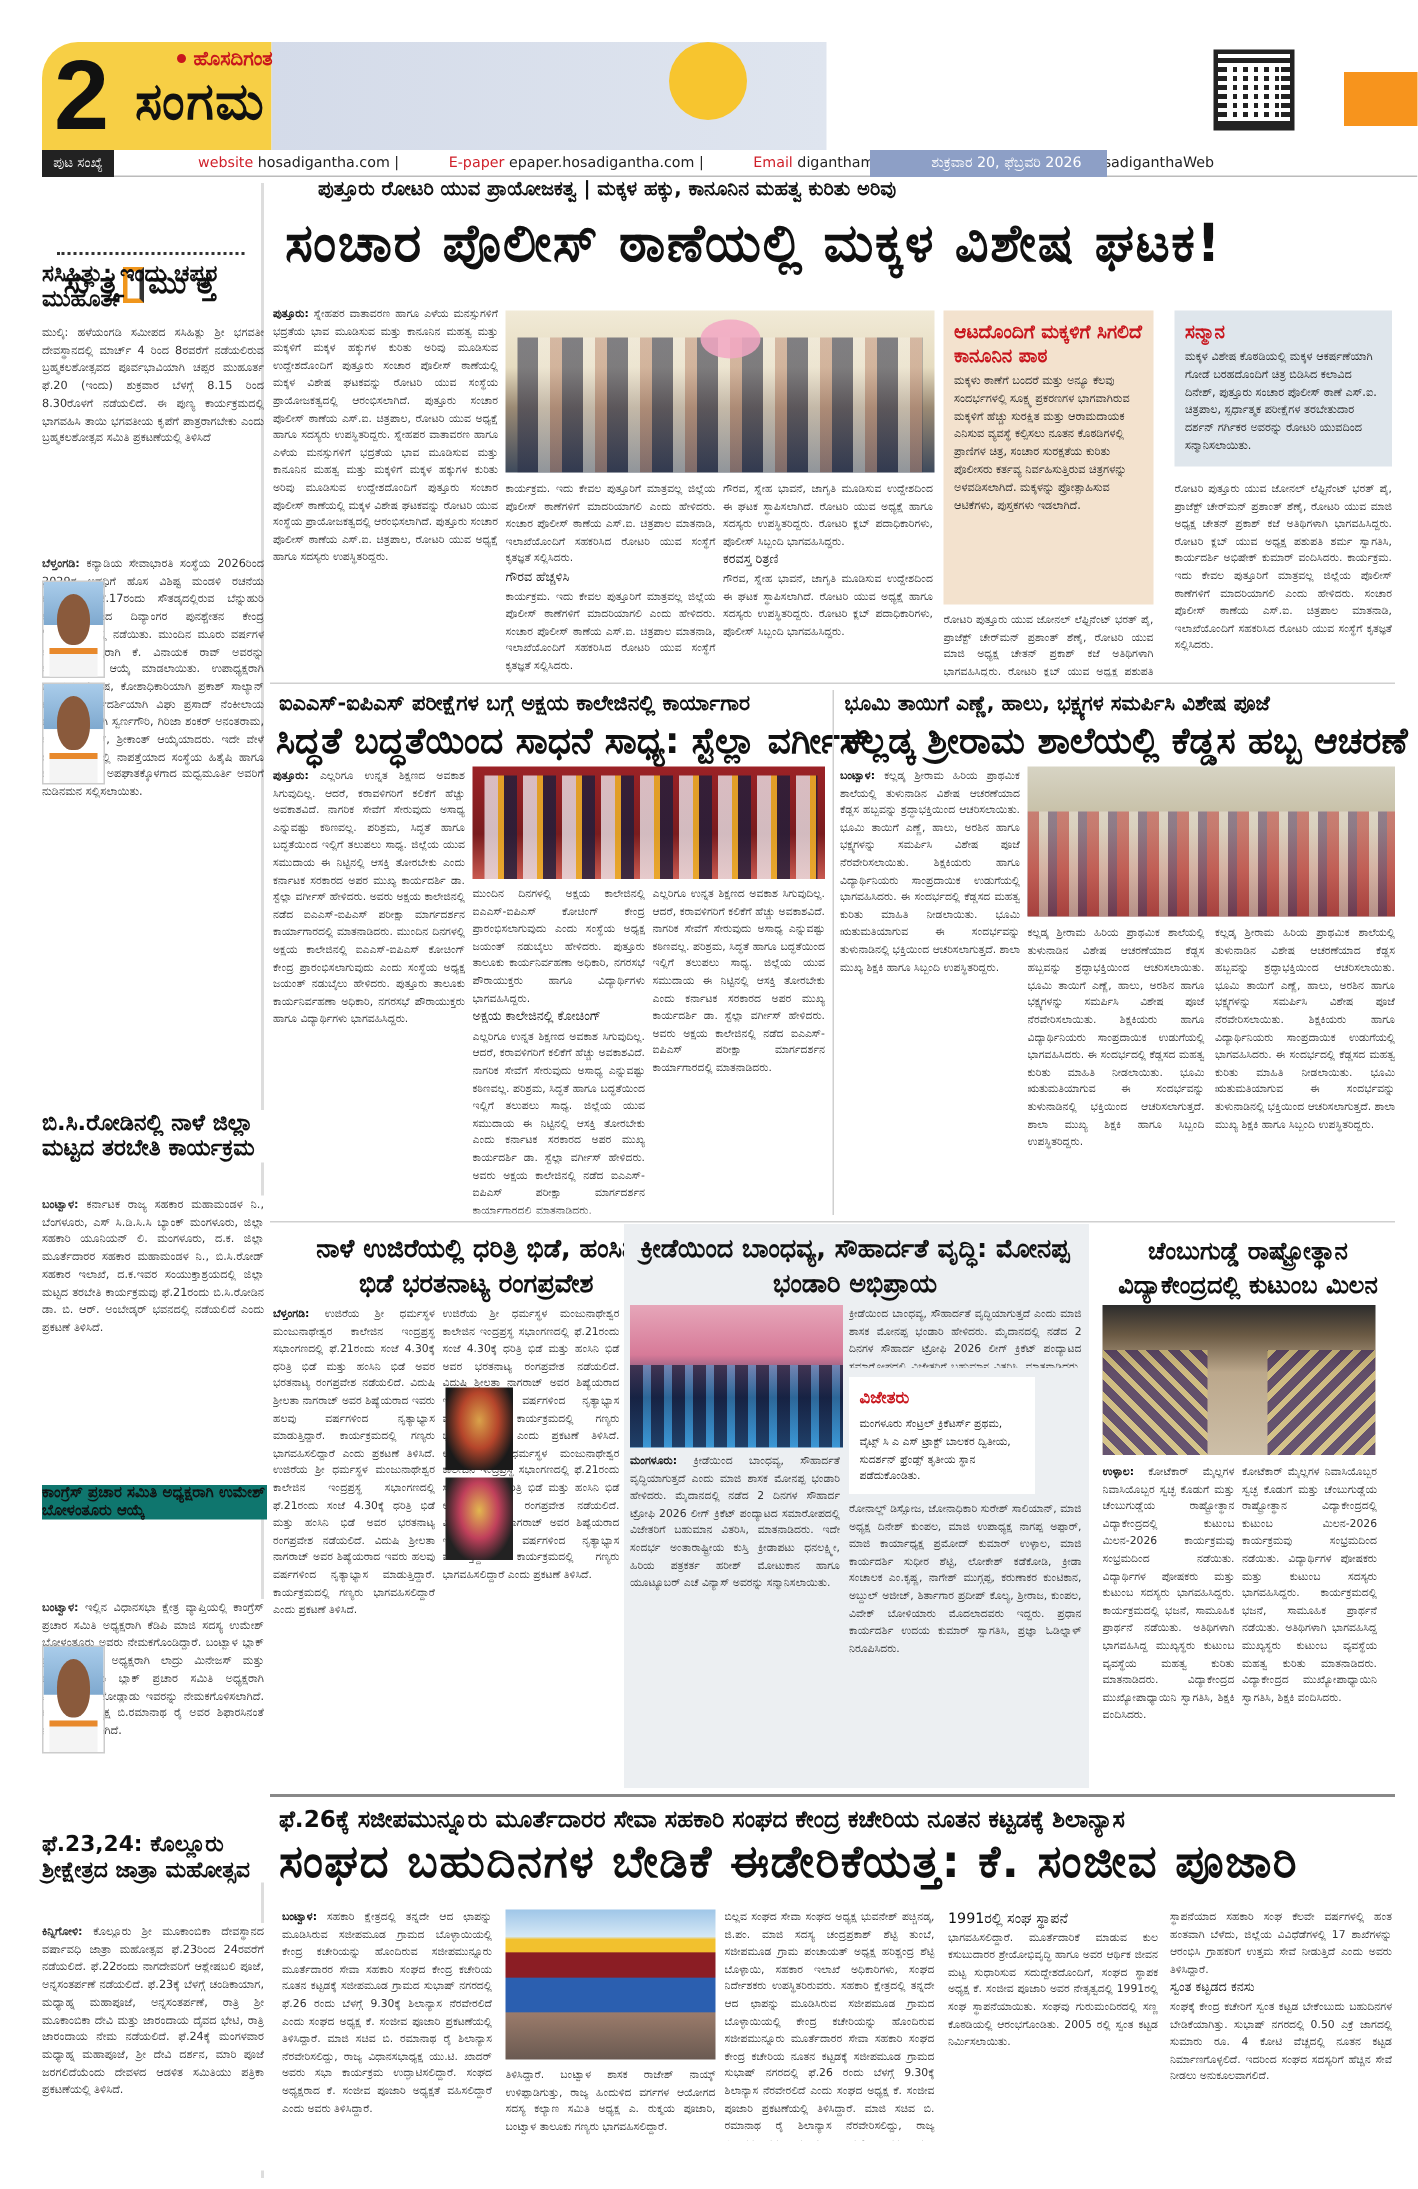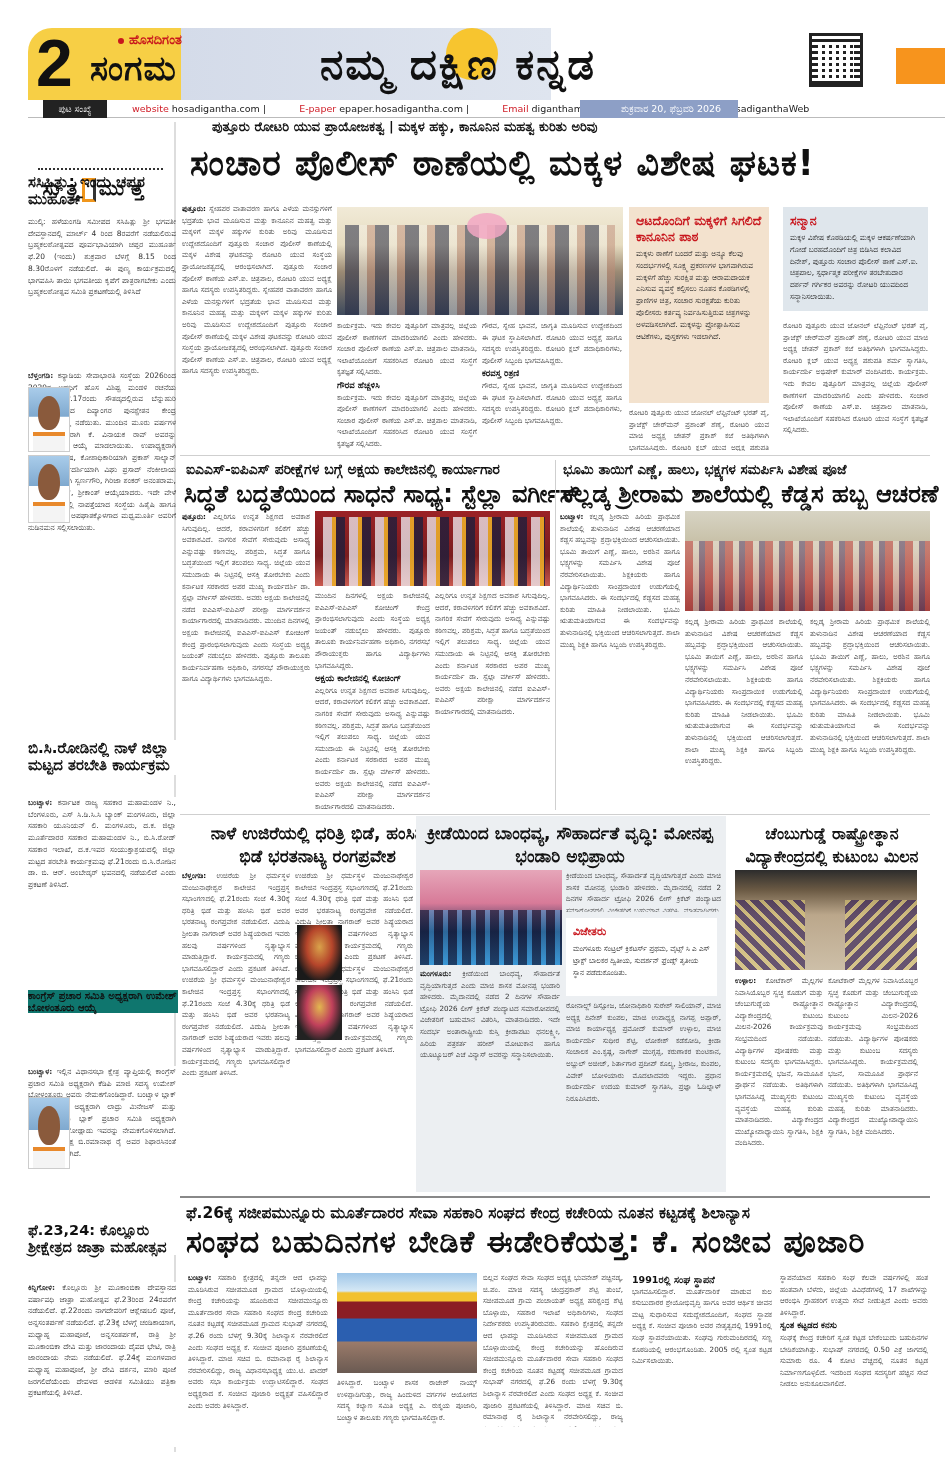--- a/index.html
+++ b/index.html
@@ -15,61 +15,60 @@
   .brand-top .dot { display: inline-block; width: 10px; height: 10px; border-radius: 50%; background: #c8161d; border: 2px solid #f7cf45; vertical-align: middle; margin-right: 3px; }
   .brand-name { position: absolute; left: 62px; top: 20px; font-size: 34px; font-weight: bold; color: #111; letter-spacing: 1px; }
   .section-title { position: absolute; left: 292px; top: 12px; font-family: "DejaVu Serif", serif; font-size: 42px; font-weight: bold; color: #111; letter-spacing: 2px; }
   .promo { position: absolute; left: 612px; top: 10px; width: 126px; text-align: right; font-size: 8.5px; line-height: 13px; font-family: "DejaVu Serif", serif; }
   .qr { position: absolute; left: 781px; top: 5px; width: 54px; height: 54px; background:
         repeating-linear-gradient(0deg,#222 0 3px,#fff 3px 6px), #fff; border: 3px solid #222; }
   .qr::before { content:""; position:absolute; inset:6px; background: repeating-linear-gradient(90deg,#fff 0 4px,transparent 4px 7px); }
   .orange-box { position: absolute; left: 868px; top: 20px; width: 50px; height: 36px; background: #f7941d; }
 
   .infobar { position: absolute; left: 28px; top: 100px; width: 917px; height: 18px; border-bottom: 1px solid #bbb; }
-  .infobar .pg { position: absolute; left: 0; top: 0; width: 64px; height: 18px; background: #222; color: #fff; font-size: 9px; line-height: 18px; text-align: center; margin-left: 15px; }
+  .infobar .pg { position: absolute; left: 0; top: 0; width: 48px; height: 18px; background: #222; color: #fff; font-size: 9px; line-height: 18px; text-align: center; }
   .infobar .links { position: absolute; left: 74px; top: 0; font-size: 9.5px; line-height: 18px; color: #222; white-space: nowrap; }
   .infobar .links .lab { color: #d0202a; margin-left: 30px; }
   .infobar .date { position: absolute; left: 552px; top: 0; width: 158px; height: 18px; background: #8d9fc6; color: #fff; font-size: 9.5px; text-align: center; line-height: 18px; padding-left: 24px; }
 
   
   .leftcol { position: absolute; left: 28px; top: 122px; width: 148px; height: 1330px; border-right: 2px solid #ddd; }
   .sm-logo { position: absolute; left: 0; top: 6px; width: 130px; height: 36px; text-align: center; font-size: 20px; font-weight: bold; margin-top: 48px; }
   .sm-logo .door { display:inline-block; width:14px; height:24px; border:3px solid #f0961c; border-right-color:#333; vertical-align: middle; margin:0 3px; }
   .dotted { position: absolute; left: 10px; width: 125px; border-top: 2px dotted #333; }
   .lc-head { position: absolute; left: 0; width: 150px; font-weight: bold; color: #111; line-height: 1.15; }
   .lc-text { position: absolute; left: 0; width: 148px; font-size: 7.5px; line-height: 11.7px; color: #333; text-align: justify; }
   .portrait { position: absolute; background: linear-gradient(180deg,#a9ccea 0%,#7fa9cf 45%,#fff 46%); border: 1px solid #ccc; overflow: hidden; }
   .portrait::before { content:""; position:absolute; left:22%; top:12%; width:56%; height:55%; border-radius:50% 50% 45% 45%; background:#8a5a3c; }
   .portrait::after { content:""; position:absolute; left:10%; top:70%; width:80%; height:30%; background:#f4f4f4; border-top:4px solid #e8892c; }
 
   
   .kicker { position: absolute; font-weight: bold; color: #111; white-space: nowrap; }
   .headline { position: absolute; font-weight: bold; color: #111; white-space: nowrap; }
   .body { position: absolute; font-size: 7.2px; line-height: 11.6px; color: #333; text-align: justify; overflow: hidden; }
   .body .lead { font-weight: bold; color: #111; }
-  .subhead { font-weight: bold; color: #111; font-size: 8.5px; display:block; margin-top:2px; }
+  .subhead { font-weight: normal; color: #111; font-size: 8.5px; display:block; margin-top:2px; }
   .photo { position: absolute; overflow: hidden; }
   .vline { position: absolute; width: 1px; background: #cfcfcf; }
   .hline { position: absolute; height: 1px; background: #cfcfcf; }
   .box { position: absolute; padding: 6px 7px; }
   .box .bhead { font-weight: bold; color: #c8161d; font-size: 12.5px; line-height: 16px; }
   .box .btext { font-size: 7.5px; line-height: 11.8px; color: #222; margin-top: 3px; }
   .greyband { position: absolute; background: #eceff2; }
 </style>
 </head>
 <body>
 
 <div class="masthead">
   <div class="mast-yellow"></div>
   <div class="mast-blue"></div>
   <div class="mast-sun"></div>
   <div class="page-num">2</div>
   <div class="brand-top"><span class="dot"></span><span>ಹೊಸದಿಗಂತ</span></div>
   <div class="brand-name">ಸಂಗಮ</div>
-  <div class="section-title">ನಮ್ಮ ದಕ್ಷಿಣ ಕನ್ನಡ</div>
   <div class="qr"></div>
   <div class="orange-box"></div>
 </div>
 
 <div class="infobar">
   <div class="pg">ಪುಟ ಸಂಖ್ಯೆ</div>
   <div class="links">
     <span class="lab">website</span>
     <span>hosadigantha.com</span>
     <span>|</span>
@@ -168,21 +167,21 @@
 <div class="body" style="left:295px;top:870px;width:118px;height:322px"><span>ಉಜಿರೆಯ ಶ್ರೀ ಧರ್ಮಸ್ಥಳ ಮಂಜುನಾಥೇಶ್ವರ ಕಾಲೇಜಿನ ಇಂದ್ರಪ್ರಸ್ಥ ಸಭಾಂಗಣದಲ್ಲಿ ಫೆ.21ರಂದು ಸಂಜೆ 4.30ಕ್ಕೆ ಧರಿತ್ರಿ ಭಿಡೆ ಮತ್ತು ಹಂಸಿನಿ ಭಿಡೆ ಅವರ ಭರತನಾಟ್ಯ ರಂಗಪ್ರವೇಶ ನಡೆಯಲಿದೆ. ವಿದುಷಿ ಶ್ರೀಲತಾ ನಾಗರಾಜ್ ಅವರ ಶಿಷ್ಯೆಯರಾದ ಇವರು ಹಲವು ವರ್ಷಗಳಿಂದ ನೃತ್ಯಾಭ್ಯಾಸ ಮಾಡುತ್ತಿದ್ದಾರೆ. ಕಾರ್ಯಕ್ರಮದಲ್ಲಿ ಗಣ್ಯರು ಭಾಗವಹಿಸಲಿದ್ದಾರೆ ಎಂದು ಪ್ರಕಟಣೆ ತಿಳಿಸಿದೆ.</span> <span>ಉಜಿರೆಯ ಶ್ರೀ ಧರ್ಮಸ್ಥಳ ಮಂಜುನಾಥೇಶ್ವರ ಕಾಲೇಜಿನ ಇಂದ್ರಪ್ರಸ್ಥ ಸಭಾಂಗಣದಲ್ಲಿ ಫೆ.21ರಂದು ಸಂಜೆ 4.30ಕ್ಕೆ ಧರಿತ್ರಿ ಭಿಡೆ ಮತ್ತು ಹಂಸಿನಿ ಭಿಡೆ ಅವರ ಭರತನಾಟ್ಯ ರಂಗಪ್ರವೇಶ ನಡೆಯಲಿದೆ. ವಿದುಷಿ ಶ್ರೀಲತಾ ನಾಗರಾಜ್ ಅವರ ಶಿಷ್ಯೆಯರಾದ ಇವರು ಹಲವು ವರ್ಷಗಳಿಂದ ನೃತ್ಯಾಭ್ಯಾಸ ಮಾಡುತ್ತಿದ್ದಾರೆ. ಕಾರ್ಯಕ್ರಮದಲ್ಲಿ ಗಣ್ಯರು ಭಾಗವಹಿಸಲಿದ್ದಾರೆ ಎಂದು ಪ್ರಕಟಣೆ ತಿಳಿಸಿದೆ.</span></div>
 <div class="photo" style="left:297px;top:925px;width:45px;height:55px;background:radial-gradient(ellipse at 50% 40%,#d9a24a 0%,#b5452b 40%,#1a1a1a 75%)"></div>
 <div class="photo" style="left:297px;top:985px;width:45px;height:55px;background:radial-gradient(ellipse at 50% 40%,#e2b74f 0%,#c0405b 40%,#222 75%)"></div>
 
 <div class="greyband" style="left:416px;top:816px;width:310px;height:376px"></div>
 <div class="headline" style="left:420px;top:822px;width:300px;font-size:17px;white-space:normal;text-align:center;line-height:23px">ಕ್ರೀಡೆಯಿಂದ ಬಾಂಧವ್ಯ, ಸೌಹಾರ್ದತೆ ವೃದ್ಧಿ: ಮೋನಪ್ಪ ಭಂಡಾರಿ ಅಭಿಪ್ರಾಯ</div>
 <div class="photo" style="left:420px;top:870px;width:142px;height:95px;background:linear-gradient(180deg,#e6a6b9 0%,#d77a98 35%,#1d2d55 65%,#3a8fd0 100%)">
   <div style="position:absolute;left:0;top:40px;width:142px;height:55px;background:repeating-linear-gradient(90deg,rgba(20,30,60,.7) 0 9px,rgba(60,160,220,.5) 9px 14px)"></div>
 </div>
 <div class="body" style="left:566px;top:870px;width:155px;height:42px">ಕ್ರೀಡೆಯಿಂದ ಬಾಂಧವ್ಯ, ಸೌಹಾರ್ದತೆ ವೃದ್ಧಿಯಾಗುತ್ತದೆ ಎಂದು ಮಾಜಿ ಶಾಸಕ ಮೋನಪ್ಪ ಭಂಡಾರಿ ಹೇಳಿದರು. ಮೈದಾನದಲ್ಲಿ ನಡೆದ 2 ದಿನಗಳ ಸೌಹಾರ್ದ ಟ್ರೋಫಿ 2026 ಲೀಗ್ ಕ್ರಿಕೆಟ್ ಪಂದ್ಯಾಟದ ಸಮಾರೋಪದಲ್ಲಿ ವಿಜೇತರಿಗೆ ಬಹುಮಾನ ವಿತರಿಸಿ, ಮಾತನಾಡಿದರು. ಇದೇ ಸಂದರ್ಭ ಅಂತಾರಾಷ್ಟ್ರೀಯ ಕುಸ್ತಿ ಕ್ರೀಡಾಪಟು ಧನಲಕ್ಷ್ಮೀ, ಹಿರಿಯ ಪತ್ರಕರ್ತ ಹರೀಶ್ ಮೋಟುಕಾನ ಹಾಗೂ ಯೂಟ್ಯೂಬರ್ ಎಚೆ ವಿನ್ಯಾಸ್ ಅವರನ್ನು ಸನ್ಮಾನಿಸಲಾಯಿತು.</div>
-<div class="box" style="left:566px;top:918px;width:151px;height:78px;background:#fff">
+<div class="box" style="left:566px;top:918px;width:124px;height:78px;background:#fff">
   <div class="bhead" style="font-size:11px">ವಿಜೇತರು</div>
   <div class="btext" style="font-size:7.2px">ಮಂಗಳೂರು ಸೆಂಟ್ರಲ್ ಕ್ರಿಕೆಟರ್ಸ್ ಪ್ರಥಮ, ವೈಟ್ಸ್ ಸಿ ಎ ಎಸ್ ಟ್ರಾಕ್ಟ್ ಬಾಲಕರ ದ್ವಿತೀಯ, ಸುದರ್ಶನ್ ಫ್ರೆಂಡ್ಸ್ ತೃತೀಯ ಸ್ಥಾನ ಪಡೆದುಕೊಂಡಿತು.</div>
 </div>
 <div class="body" style="left:420px;top:968px;width:140px;height:222px"><span class="lead">ಮಂಗಳೂರು:</span> <span>ಕ್ರೀಡೆಯಿಂದ ಬಾಂಧವ್ಯ, ಸೌಹಾರ್ದತೆ ವೃದ್ಧಿಯಾಗುತ್ತದೆ ಎಂದು ಮಾಜಿ ಶಾಸಕ ಮೋನಪ್ಪ ಭಂಡಾರಿ ಹೇಳಿದರು. ಮೈದಾನದಲ್ಲಿ ನಡೆದ 2 ದಿನಗಳ ಸೌಹಾರ್ದ ಟ್ರೋಫಿ 2026 ಲೀಗ್ ಕ್ರಿಕೆಟ್ ಪಂದ್ಯಾಟದ ಸಮಾರೋಪದಲ್ಲಿ ವಿಜೇತರಿಗೆ ಬಹುಮಾನ ವಿತರಿಸಿ, ಮಾತನಾಡಿದರು. ಇದೇ ಸಂದರ್ಭ ಅಂತಾರಾಷ್ಟ್ರೀಯ ಕುಸ್ತಿ ಕ್ರೀಡಾಪಟು ಧನಲಕ್ಷ್ಮೀ, ಹಿರಿಯ ಪತ್ರಕರ್ತ ಹರೀಶ್ ಮೋಟುಕಾನ ಹಾಗೂ ಯೂಟ್ಯೂಬರ್ ಎಚೆ ವಿನ್ಯಾಸ್ ಅವರನ್ನು ಸನ್ಮಾನಿಸಲಾಯಿತು.</span></div>
 <div class="body" style="left:566px;top:1000px;width:155px;height:190px">ರೋನಾಲ್ಡ್ ಡಿಸ್ಸೋಜ, ಜೋನಾಧಿಕಾರಿ ಸುರೇಶ್ ಸಾಲಿಯಾನ್, ಮಾಜಿ ಅಧ್ಯಕ್ಷ ದಿನೇಶ್ ಕುಂಪಲ, ಮಾಜಿ ಉಪಾಧ್ಯಕ್ಷ ನಾಗಪ್ಪ ಅಪ್ಪಾರ್, ಮಾಜಿ ಕಾರ್ಯಾಧ್ಯಕ್ಷ ಪ್ರಮೋದ್ ಕುಮಾರ್ ಉಳ್ಳಾಲ, ಮಾಜಿ ಕಾರ್ಯದರ್ಶಿ ಸುಧೀರ ಶೆಟ್ಟಿ, ಲೋಕೇಶ್ ಕಡೆಕೋಡಿ, ಕ್ರೀಡಾ ಸಂಚಾಲಕ ಎಂ.ಕೃಷ್ಣ, ನಾಗೇಶ್ ಮುಗ್ಗಪ್ಪ, ಕರುಣಾಕರ ಕುಂಟಿಕಾನ, ಅಬ್ದುಲ್ ಅಜೀಜ್, ಶಿರ್ತಾಗಾರ ಪ್ರದೀಪ್ ಕೊಲ್ಯ, ಶ್ರೀರಾಜ, ಕುಂಪಲ, ವಿವೇಕ್ ಬೋಳಿಯಾರು ಮೊದಲಾದವರು ಇದ್ದರು. ಪ್ರಧಾನ ಕಾರ್ಯದರ್ಶಿ ಉದಯ ಕುಮಾರ್ ಸ್ವಾಗತಿಸಿ, ಪ್ರಜ್ಞಾ ಓಡಿಲ್ನಾಳ್ ನಿರೂಪಿಸಿದರು.</div>
 
 <div class="headline" style="left:732px;top:822px;width:200px;font-size:16px;white-space:normal;text-align:center;line-height:23px">ಚೆಂಬುಗುಡ್ಡೆ ರಾಷ್ಟ್ರೋತ್ಥಾನ ವಿದ್ಯಾಕೇಂದ್ರದಲ್ಲಿ ಕುಟುಂಬ ಮಿಲನ</div>
 <div class="photo" style="left:735px;top:870px;width:182px;height:100px;background:linear-gradient(180deg,#2c2c2c 0%,#6b5a44 20%,#bba78b 45%,#cdbfa8 100%)">
   <div style="position:absolute;left:0;top:30px;width:70px;height:70px;background:repeating-linear-gradient(45deg,rgba(60,40,90,.7) 0 6px,rgba(220,200,120,.6) 6px 10px)"></div>
   <div style="position:absolute;left:110px;top:30px;width:72px;height:70px;background:repeating-linear-gradient(-45deg,rgba(60,40,90,.7) 0 6px,rgba(220,200,120,.6) 6px 10px)"></div>

